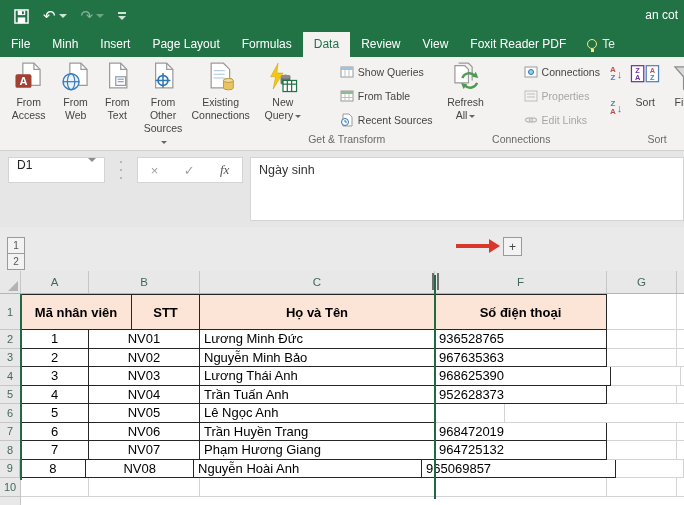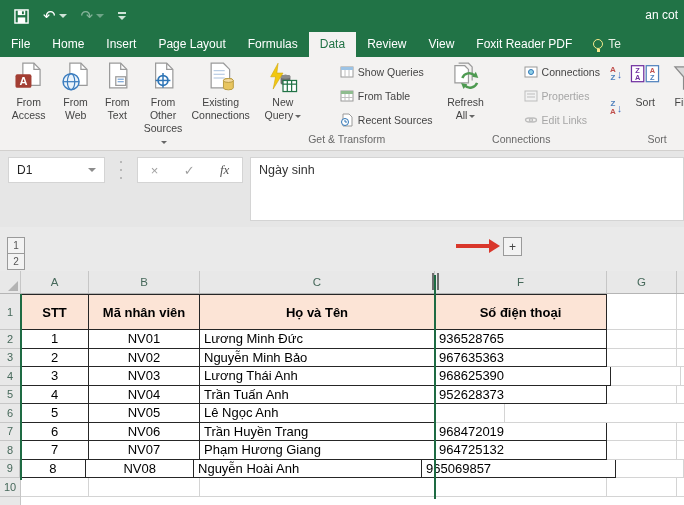--- a/index.html
+++ b/index.html
@@ -36,21 +36,21 @@
   .smallbtn { display:flex; align-items:center; font-size:10.5px; color:#444; white-space:nowrap; height:20px; cursor:default;padding-left:31px; }
   .smallbtn .si { margin-right:4px; }
   .smallbtn.disabled { color:#a6a6a6; }
   .cdn { width:0; height:0; border-left:3.5px solid transparent; border-right:3.5px solid transparent; border-top:3.5px solid #666; display:inline-block; margin-left:2px; vertical-align:middle; }
   .sorticon { display:flex; flex-direction:column; align-items:center; font-size:8px; font-weight:bold; line-height:1; }
   .az-wrap { display:flex; align-items:center; height:20px; margin:2px 0; cursor:default; }
   .az-arrow { color:#4472c4; font-size:11px; margin-left:1px; }
 
   
   .fbar { position:absolute; left:0; top:151px; width:684px; height:76px; background:#e6e6e6; }
-  .namebox { position:absolute; left:8px; top:6px; width:97px; height:26px; background:#fff; border:1px solid #d4d4d4; display:flex; align-items:center; font-size:12px; color:#222; padding-left:8px; }
+  .namebox { position:absolute; left:8px; top:6px; width:97px; height:26px; background:#fff; border:1px solid #d4d4d4; display:flex; font-size:12px; color:#222; padding-left:8px; }
   .namebox .caret { margin-left:auto; margin-right:8px; width:0; height:0; border-left:4px solid transparent; border-right:4px solid transparent; border-top:4px solid #8c8c8c; }
   .fdots { position:absolute; left:120px; top:10px; width:3px; height:18px; display:flex; flex-direction:column; justify-content:space-between; }
   .fdots i { width:2px; height:2px; background:#a9a9a9; border-radius:50%; }
   .fbtns { position:absolute; left:137px; top:6px; width:106px; height:26px; background:#fff; border:1px solid #d4d4d4; display:flex; align-items:center; justify-content:space-around; }
   .fbtn { font-size:13px; color:#9f9f9f; }
   .fbtn.fx { color:#555; font-style:italic; font-family:"Liberation Serif", serif; font-size:13px; }
   .finput { position:absolute; left:250px; top:6px; width:434px; height:64px; background:#fff; border:1px solid #d4d4d4; font-size:12.5px; color:#333; padding:5px 8px; }
 
   
   .ostrip { position:absolute; left:0; top:227px; width:684px; height:44px; background:#eaeaea; }
@@ -106,21 +106,21 @@
           <span class="bar"></span>
           <span class="caret-dn" style="margin-left:0"></span>
         </span>
     </div>
     <div class="win-title">an cot</div>
   </div>
 
   <div class="tabrow">
     <div id="tabs" style="display:flex">
         <div class="tab">File</div>
-        <div class="tab">Home</div>
+        <div class="tab">Minh</div>
         <div class="tab">Insert</div>
         <div class="tab">Page Layout</div>
         <div class="tab">Formulas</div>
         <div class="tab active">Data</div>
         <div class="tab">Review</div>
         <div class="tab">View</div>
         <div class="tab">Foxit Reader PDF</div>
       </div>
     <div class="tellme">
       <span class="bulb"></span>
@@ -351,22 +351,22 @@
         <div class="ch" style="width: 68px;">A</div>
         <div class="ch" style="width: 111px;">B</div>
         <div class="ch" style="width: 235px;">C</div>
         <div class="ch" style="width: 172px;">F</div>
         <div class="ch" style="width: 70px;">G</div>
         <div class="ch" style="flex: 1 1 0%; border-right: none;"></div>
       </div>
     <div id="rows">
         <div class="grow" style="height: 36px;">
           <div class="rh">1</div>
+          <div class="cell tcell hcell" style="width: 111px;">Mã nhân viên</div>
           <div class="cell tcell hcell" style="width: 68px;">STT</div>
-          <div class="cell tcell hcell" style="width: 111px;">Mã nhân viên</div>
           <div class="cell tcell hcell" style="width: 235px;">Họ và Tên</div>
           <div class="cell tcell hcell" style="width: 172px;">Số điện thoại</div>
           <div class="cell gcell" style="width: 70px;"></div>
           <div class="cell fillcell"></div>
         </div>
         <div class="grow" style="height: 18.5px;">
           <div class="rh">2</div>
           <div class="cell tcell ccell" style="width: 68px;">1</div>
           <div class="cell tcell ccell" style="width: 111px;">NV01</div>
           <div class="cell tcell lcell" style="width: 235px;">Lương Minh Đức</div>

